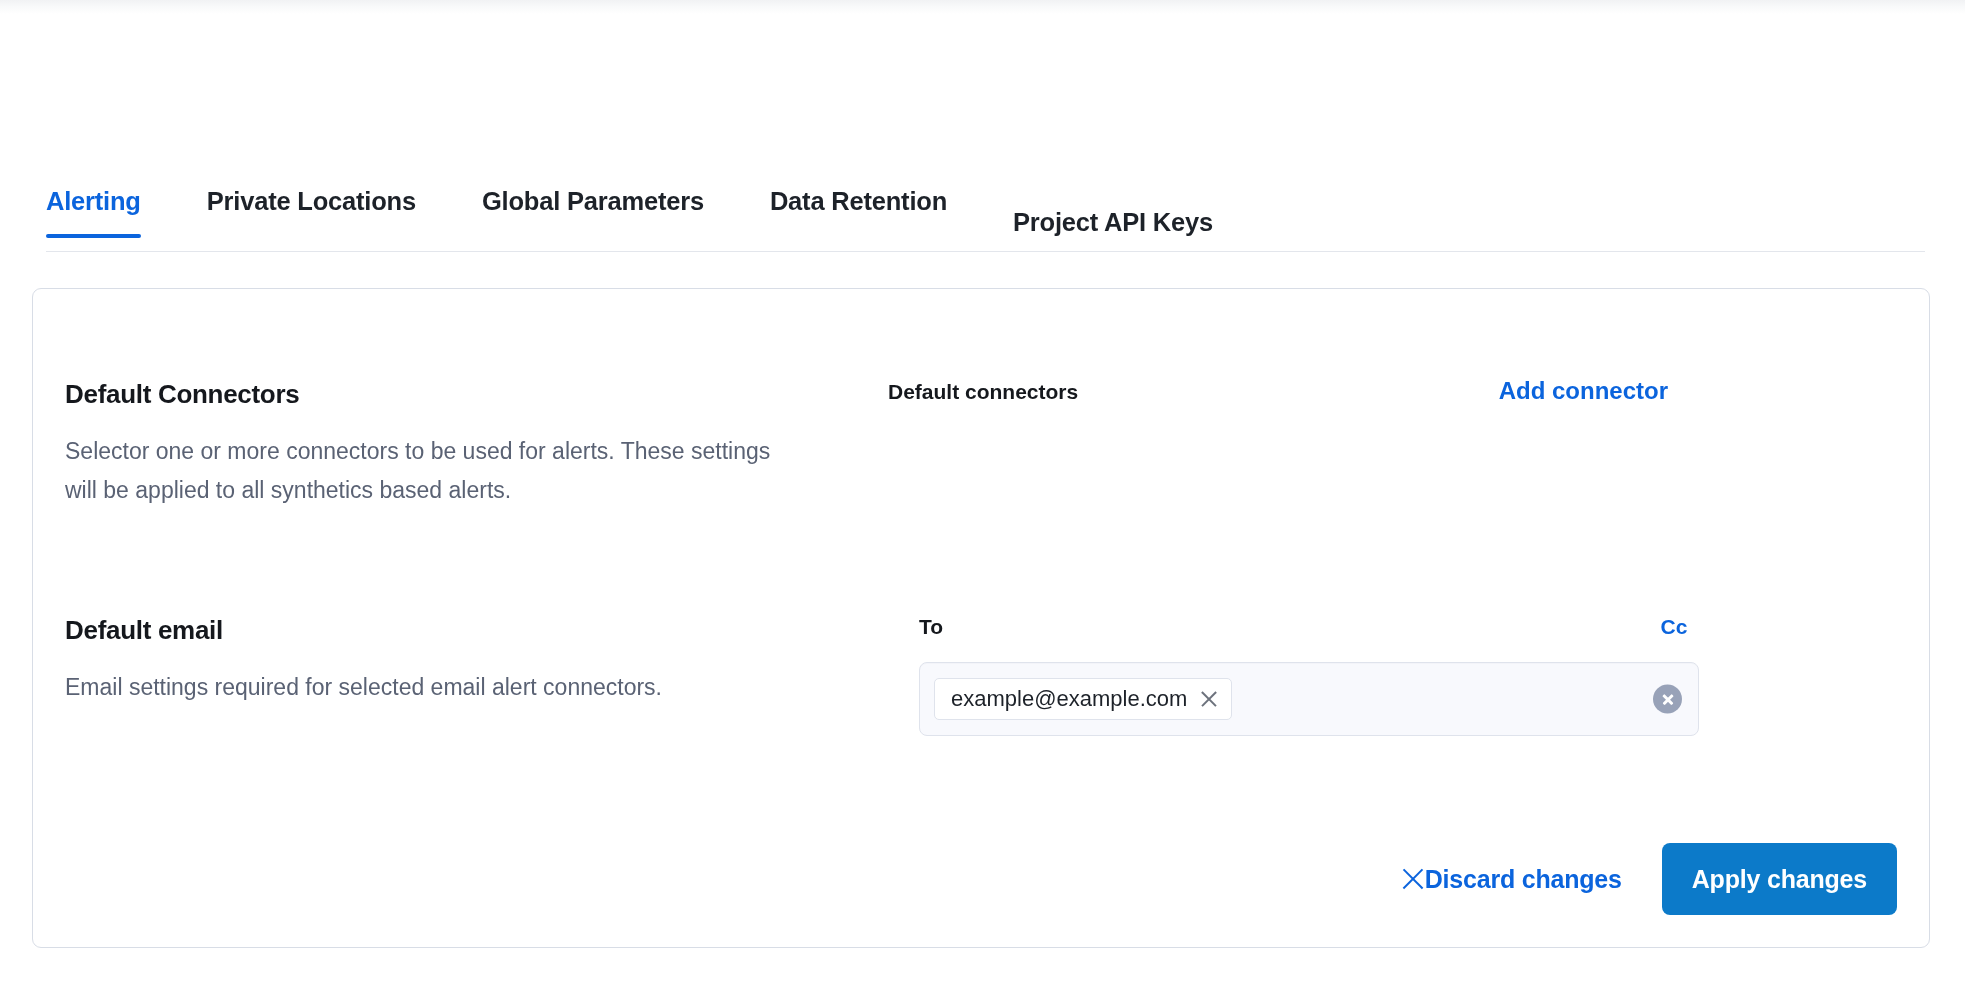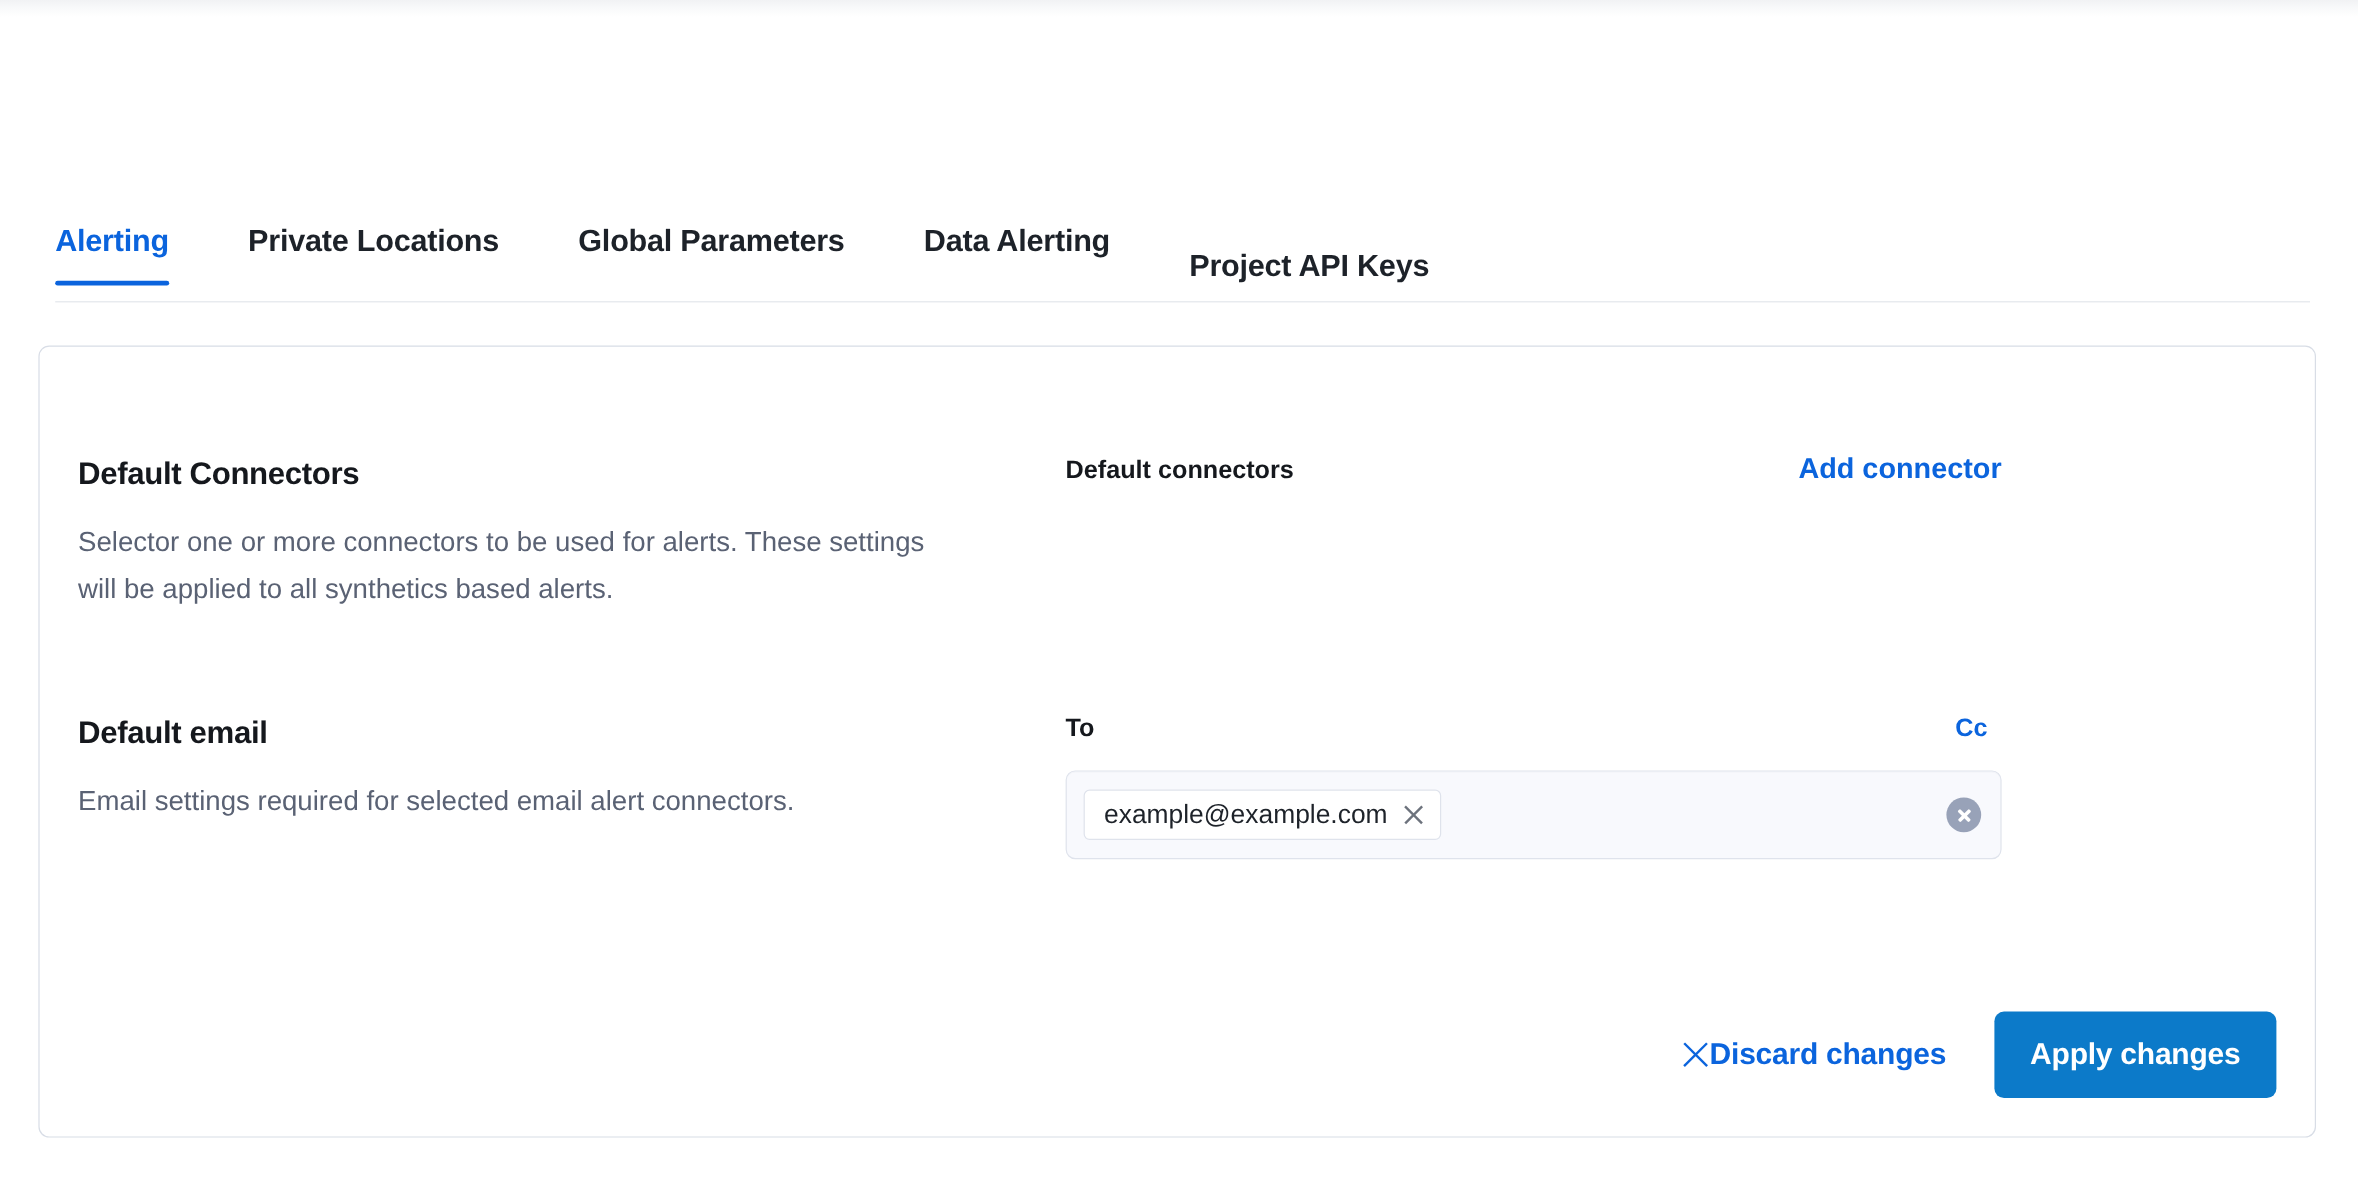--- a/index.html
+++ b/index.html
@@ -99,21 +99,21 @@
 
   
   .row {
     position: absolute;
     display: flex;
     left: 0;
     width: 100%;
     margin-top: 10px;
   }
   .row-connectors { top: 80px; }
-  .row-email      { top: 296px; }
+  .row-email      { top: 316px; gap: 31px; }
 
   .row-left {
     width: 855px;
     padding-left: 32px;
   }
   .section-title {
     font-size: 26px;
     line-height: 30px;
     font-weight: 700;
     color: #15181d;
@@ -307,21 +307,21 @@
     <div class="tab active">
       <span>Alerting</span>
     </div>
     <div class="tab">
       <span>Private Locations</span>
     </div>
     <div class="tab">
       <span>Global Parameters</span>
     </div>
     <div class="tab">
-      <span>Data Alerting</span>
+      <span>Data Retention</span>
     </div>
     <div class="tab">
       <span>Project API Keys</span>
     </div>
   </nav>
 
   <section class="card">
     <div class="card-inner">
 
       <div class="row row-connectors">

